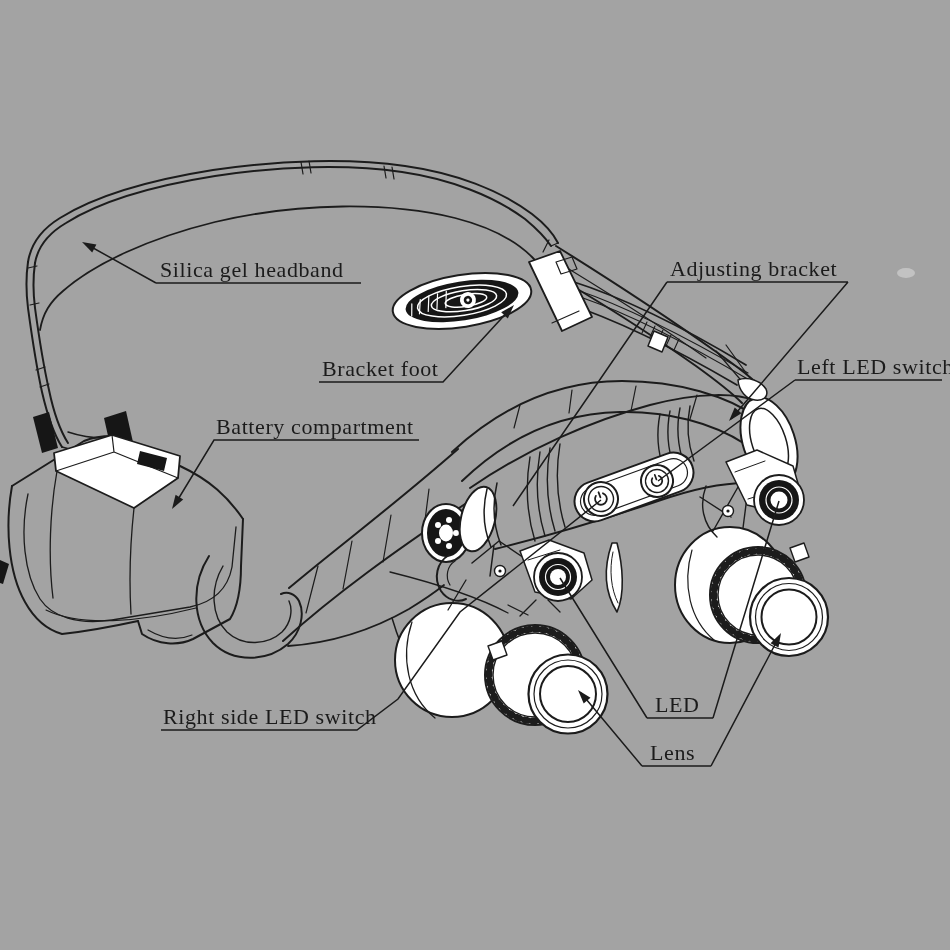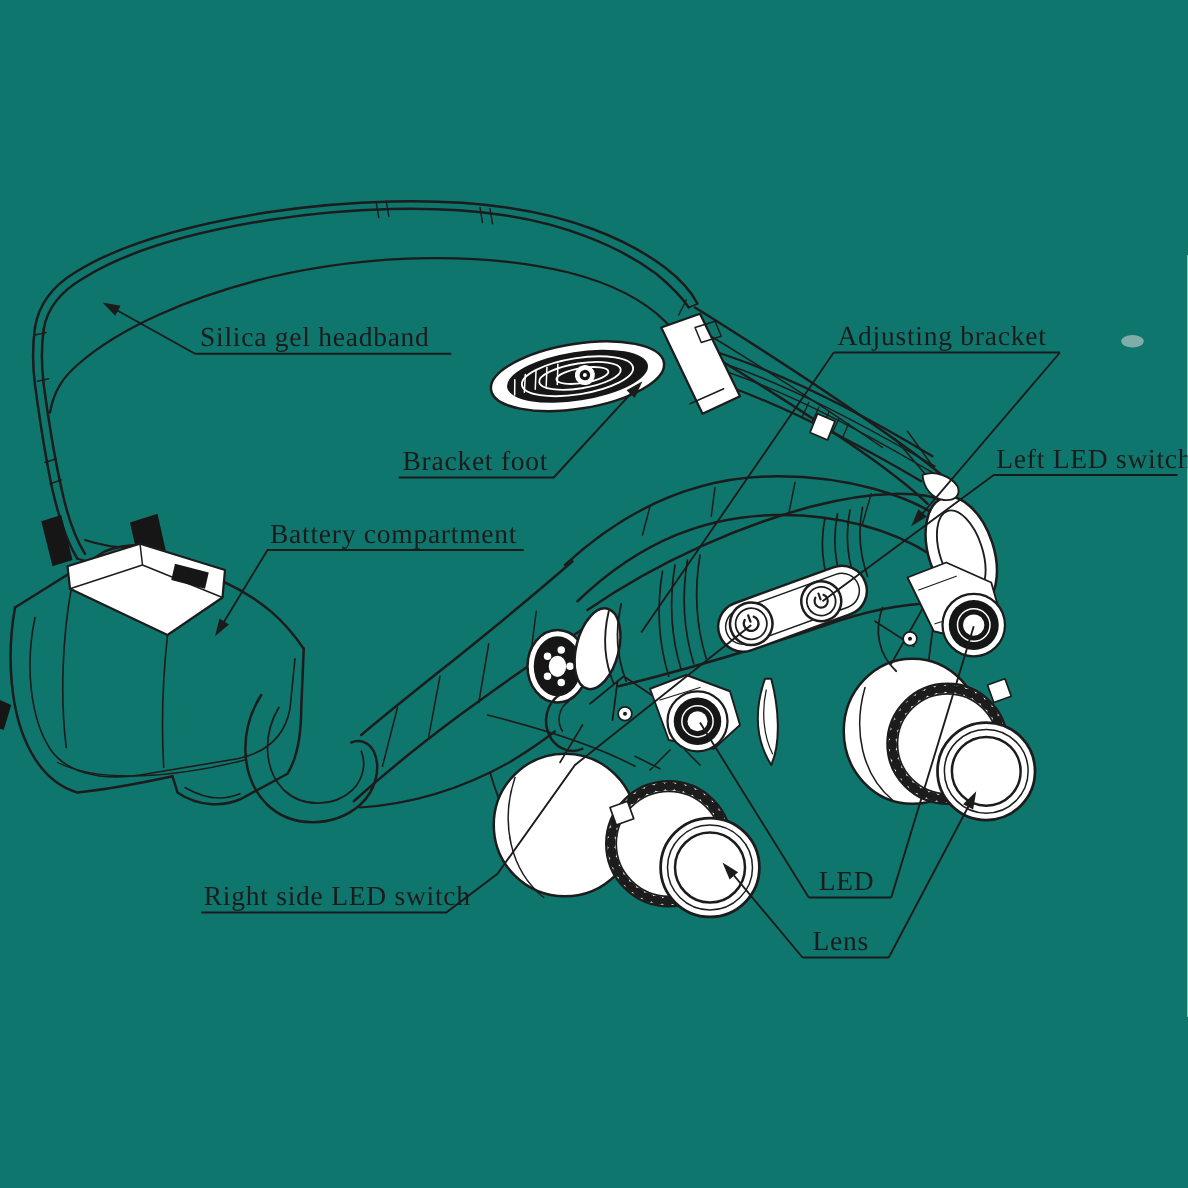--- a/index.html
+++ b/index.html
@@ -1,16 +1,16 @@
 <!DOCTYPE html>
 <html><head>
 <meta charset="utf-8">
 <style>
   html,body{margin:0;padding:0;background:#fff;}
-  .stage{position:relative;width:950px;height:950px;background:#0f766e;overflow:hidden;
+  .stage{position:relative;width:950px;height:950px;background:#a3a3a3;overflow:hidden;
          font-family:"Liberation Serif", serif;}
   svg{position:absolute;left:0;top:0;}
   svg .s{stroke:#1c1c1c;fill:none;stroke-linecap:round;stroke-linejoin:round;}
   svg .fw{fill:#ffffff;}
   svg .fd{fill:#161616;stroke:none;}
   svg .ws{stroke:#ffffff;fill:none;stroke-linecap:round;}
   .lbl{font-family:"Liberation Serif", serif;font-size:22px;letter-spacing:0.6px;fill:#1b1b1b;}
 </style>
 </head>
 <body>

